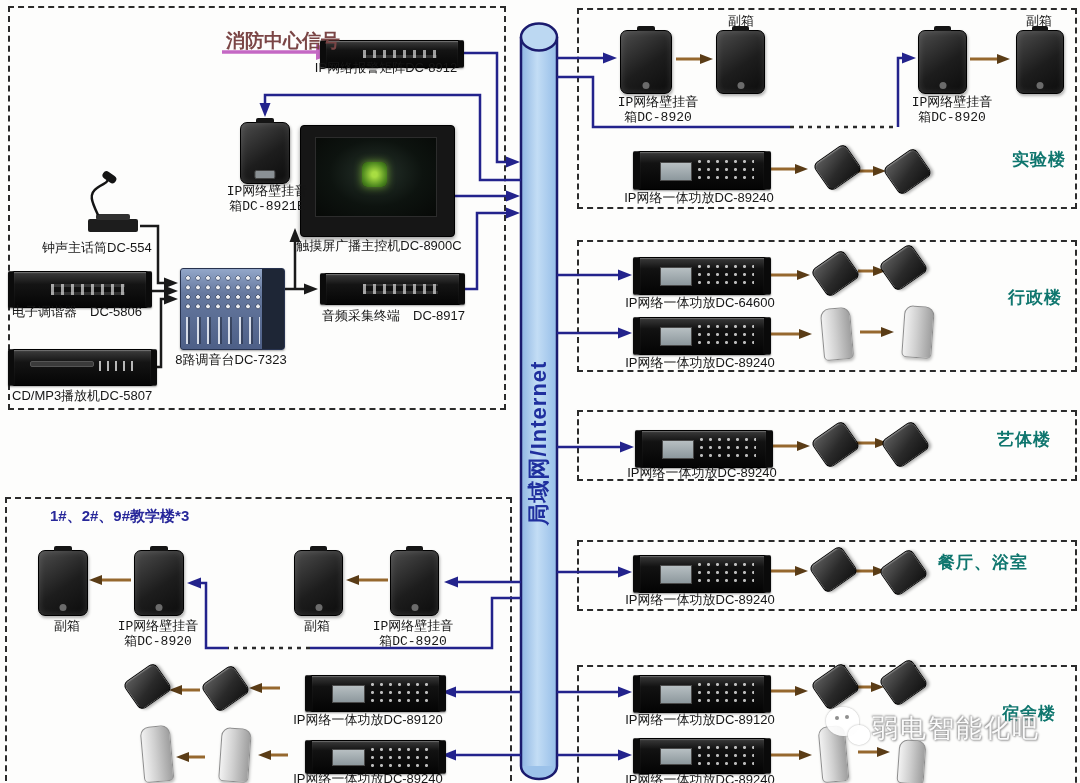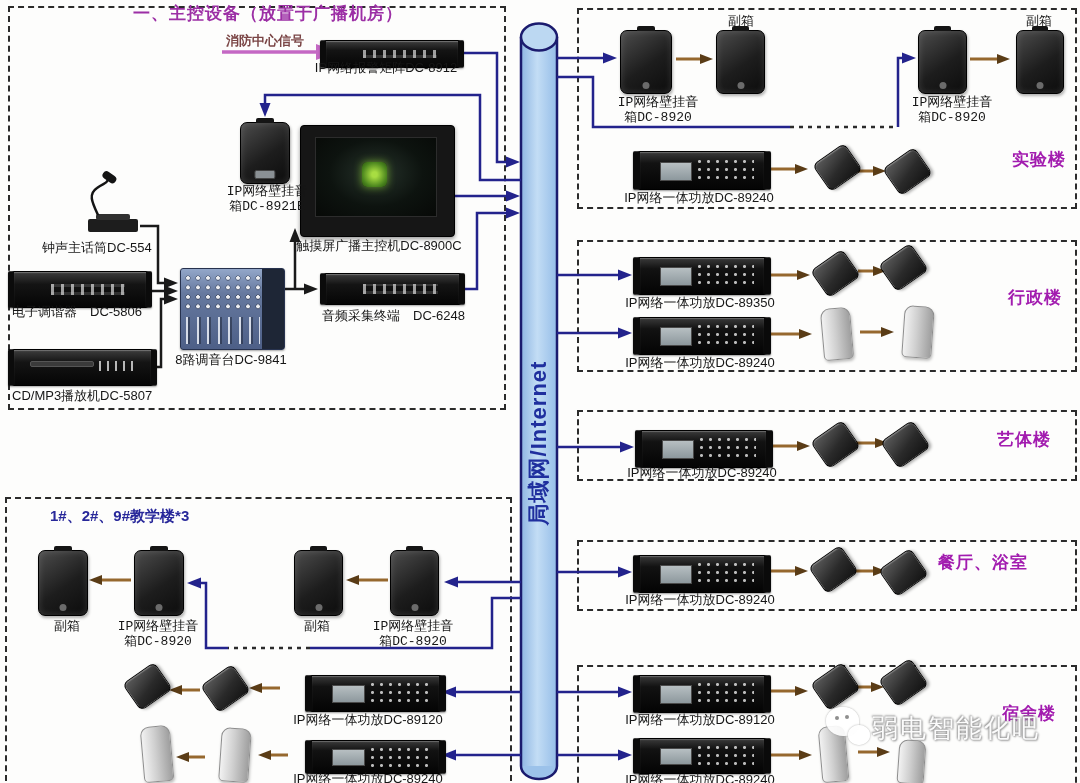--- a/index.html
+++ b/index.html
@@ -4,22 +4,22 @@
 <style>
   html,body{margin:0;padding:0;background:#ffffff;}
   #stage{position:relative;width:1080px;height:783px;background:#fdfdfc;overflow:hidden;
          font-family:"Liberation Sans",sans-serif;}
   .box{position:absolute;border:2px dashed #2b2b2b;z-index:0;background:transparent;}
   #wires{position:absolute;left:0;top:0;z-index:1;pointer-events:none;}
   .lbl{position:absolute;z-index:3;color:#161616;font-size:13px;line-height:15px;white-space:nowrap;}
   .ctr{transform:translateX(-50%);text-align:center;}
   .two{white-space:normal;width:110px;font-family:Liberation Mono, monospace;}
   .title{color:#9c2fa5;font-weight:bold;font-size:17px;letter-spacing:1px;}
-  .fire{color:#7a4545;font-weight:bold;font-size:13px;}
-  .secname{color:#a21caf;font-weight:bold;font-size:17px;letter-spacing:1px;}
+  .fire{color:#7a4545;font-weight:bold;font-size:19px;}
+  .secname{color:#0f766e;font-weight:bold;font-size:17px;letter-spacing:1px;}
   .teachtitle{color:#28289a;font-weight:bold;font-size:15px;}
   .netlbl{position:absolute;z-index:3;color:#1f2f9e;font-weight:bold;font-size:22px;letter-spacing:1px;
           transform:translate(-50%,-50%) rotate(-90deg);white-space:nowrap;}
   
   .dev{position:absolute;z-index:2;}
   .rack{background:linear-gradient(180deg,#3d3d3d 0%,#141414 35%,#050505 100%);
         border:1px solid #000;border-left:6px solid #0b0b0b;border-right:6px solid #0b0b0b;
         border-radius:2px;box-shadow:inset 0 1px 1px rgba(255,255,255,.28),0 1px 2px rgba(0,0,0,.35);}
   .rack.btnrow::before{content:"";position:absolute;left:28%;top:34%;width:56%;height:32%;
         background-image:repeating-linear-gradient(90deg,rgba(255,255,255,.75) 0 3px,transparent 3px 10px),
@@ -228,50 +228,49 @@
   <div class="dev wspk" style="left:134px;top:550px;width:48px;height:64px;"></div>
   <div class="dev wspk" style="left:294px;top:550px;width:47px;height:64px;"></div>
   <div class="dev wspk" style="left:390px;top:550px;width:47px;height:64px;"></div>
   <div class="dev amp" style="left:305px;top:675px;width:127px;height:35px;"></div>
   <div class="dev amp" style="left:305px;top:740px;width:127px;height:32px;"></div>
   <div class="dev tspk" style="left:128px;top:670px;"></div>
   <div class="dev tspk" style="left:206px;top:672px;"></div>
   <div class="dev cspk" style="left:142px;top:726px;width:28px;height:54px;"></div>
   <div class="dev cspk r" style="left:220px;top:728px;width:28px;height:52px;"></div>
 
-  <div class="lbl title" style="left:133px;top:6px;">一、主控设备（放置于广播机房）</div>
   <div class="lbl fire" style="left:226px;top:33px;">消防中心信号</div>
   <div class="lbl ctr" style="left:386px;top:60px;">IP网络报警矩阵DC-8912</div>
   <div class="lbl ctr two" style="left:267px;top:184px;">
     <span>IP网络壁挂音</span><br>
     <span>箱DC-8921E</span>
   </div>
   <div class="lbl ctr" style="left:379px;top:238px;">触摸屏广播主控机DC-8900C</div>
   <div class="lbl" style="left:42px;top:240px;">钟声主话筒DC-554</div>
   <div class="lbl" style="left:12px;top:304px;">电子调谐器　DC-5806</div>
   <div class="lbl" style="left:12px;top:388px;">CD/MP3播放机DC-5807</div>
-  <div class="lbl ctr" style="left:231px;top:352px;">8路调音台DC-9841</div>
-  <div class="lbl" style="left:322px;top:308px;">音频采集终端　DC-6248</div>
+  <div class="lbl ctr" style="left:231px;top:352px;">8路调音台DC-7323</div>
+  <div class="lbl" style="left:322px;top:308px;">音频采集终端　DC-8917</div>
 
   <div class="netlbl" style="left:539px;top:443px;">局域网/Internet</div>
 
   <div class="lbl ctr" style="left:741px;top:13px;">副箱</div>
   <div class="lbl ctr" style="left:1039px;top:13px;">副箱</div>
   <div class="lbl ctr two" style="left:658px;top:95px;">
     <span>IP网络壁挂音</span><br>
     <span>箱DC-8920</span>
   </div>
   <div class="lbl ctr two" style="left:952px;top:95px;">
     <span>IP网络壁挂音</span><br>
     <span>箱DC-8920</span>
   </div>
   <div class="lbl ctr" style="left:699px;top:190px;">IP网络一体功放DC-89240</div>
   <div class="lbl secname" style="left:1012px;top:152px;">实验楼</div>
 
-  <div class="lbl ctr" style="left:700px;top:295px;">IP网络一体功放DC-89350</div>
+  <div class="lbl ctr" style="left:700px;top:295px;">IP网络一体功放DC-64600</div>
   <div class="lbl ctr" style="left:700px;top:355px;">IP网络一体功放DC-89240</div>
   <div class="lbl secname" style="left:1008px;top:290px;">行政楼</div>
 
   <div class="lbl ctr" style="left:702px;top:465px;">IP网络一体功放DC-89240</div>
   <div class="lbl secname" style="left:997px;top:432px;">艺体楼</div>
 
   <div class="lbl ctr" style="left:700px;top:592px;">IP网络一体功放DC-89240</div>
   <div class="lbl secname" style="left:938px;top:555px;">餐厅、浴室</div>
 
   <div class="lbl ctr" style="left:700px;top:712px;">IP网络一体功放DC-89120</div>

